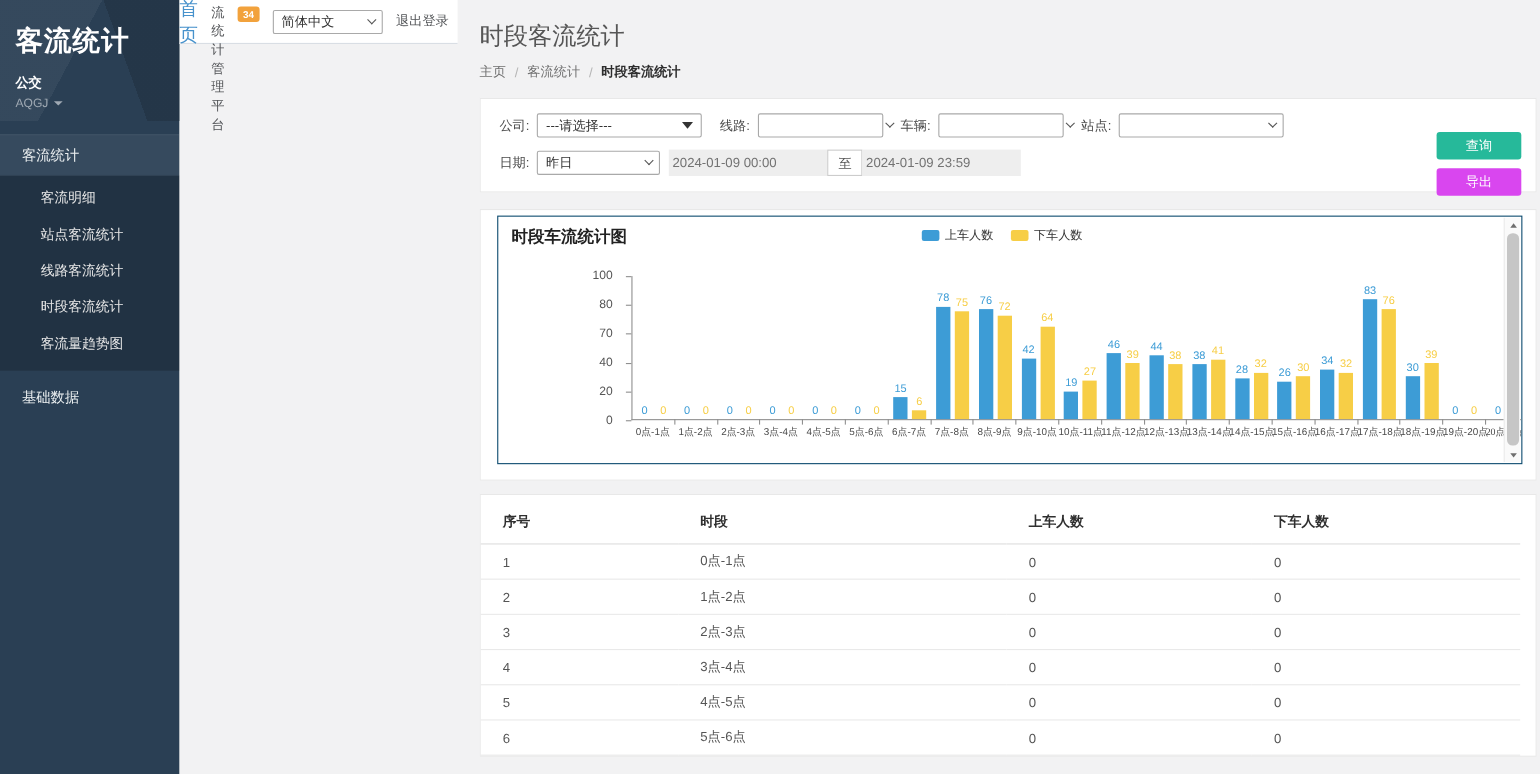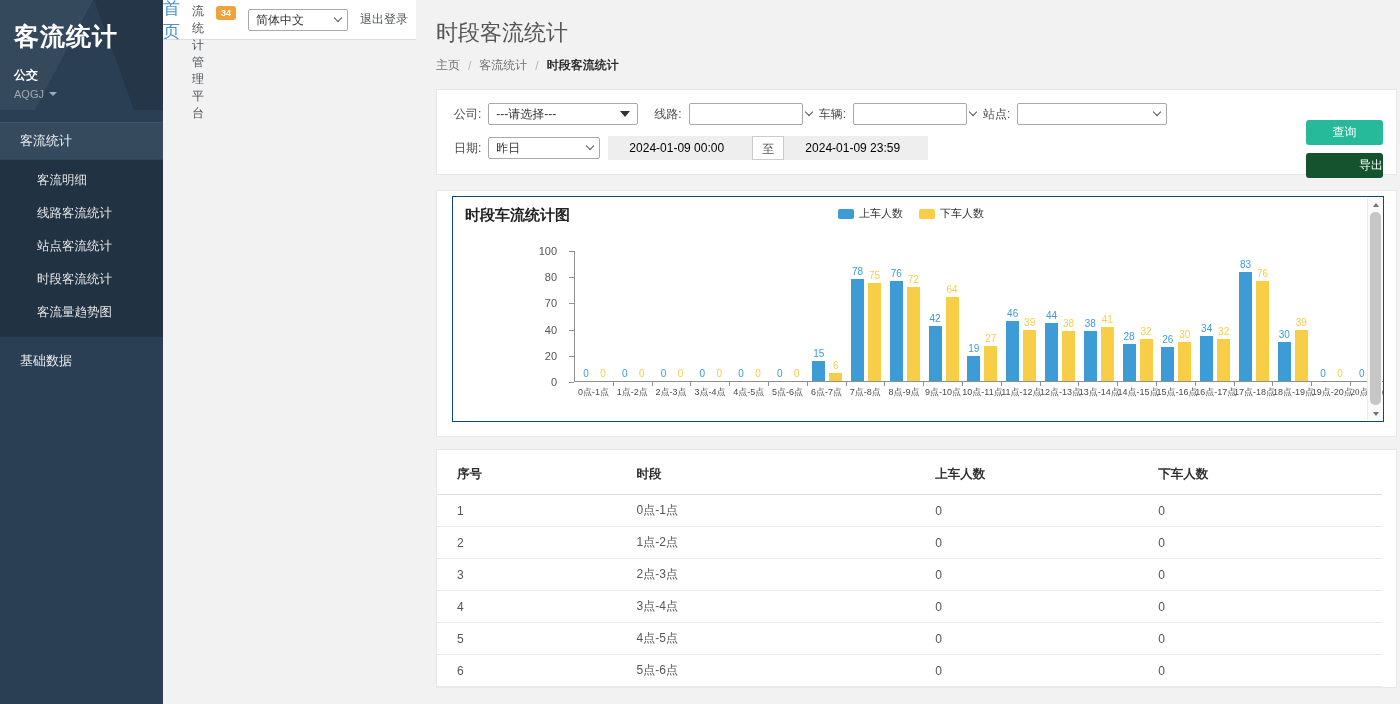--- a/index.html
+++ b/index.html
@@ -55,29 +55,29 @@
 
   
   .filter-panel { padding:13px 11px 14px 17px; position:relative; height:86px; }
   .filter-row { display:flex; align-items:center; margin-bottom:11px; }
   .f-label { font-size:12px; color:#4A4A4A; margin-right:7px; }
   .company-select { width:150px; }
   .mid-select { width:114px; margin-right:16px; }
   .station-select { width:150px; }
   .gap28 { width:16px; }
   .date-select { width:112px; }
-  .date-input { background:#EEEEEE; border:none; height:24px; width:144px; font-size:12px; color:#000000;
-     padding:0 0 0 21px; font-family:inherit; }
+  .date-input { background:#EEEEEE; border:none; height:24px; width:144px; font-size:12px; color:#737373;
+     padding:0 0 0 3px; font-family:inherit; }
   .to-addon { display:inline-block; height:24px; line-height:24px; padding:0 9px; background:#FFFFFF;
      border:1px solid #CCCCCC; font-size:12px; color:#555; }
   .btn-col { position:absolute; right:13px; top:13px; display:flex; flex-direction:column; gap:8px; }
   .btn { width:77px; height:25px; border:none; border-radius:3px; color:#FFFFFF; font-size:12px;
      cursor:pointer; font-family:inherit; }
   .btn-query { background:#26B99A;margin-top:17px; }
-  .btn-export { background:#14532d;text-align:right; }
+  .btn-export { background:#d946ef; }
 
   
   .chart-panel { padding:5px 12px 16px 15px; height:247px; }
   .chart-box { position:relative; border:1px solid #0c4a6e; height:226px; background:#FFFFFF; overflow:hidden; }
   .chart-title { position:absolute; left:12px; top:9px; font-size:15px; font-weight:bold; color:#222; }
   .legend { position:absolute; left:0; right:14px; top:9px; display:flex; justify-content:center; gap:16px; }
   .legend-item { display:flex; align-items:center; gap:5px; font-size:11px; color:#333; cursor:pointer; }
   .swatch { width:16px; height:10px; border-radius:2px; display:inline-block; }
   .plot { position:absolute; left:121px; top:54px; width:932px; height:131px;
      border-left:1px solid #8F8F8F; border-bottom:1px solid #8F8F8F; display:flex; align-items:flex-end; }
@@ -116,22 +116,22 @@
       <div class="org-name">公交</div>
       <div class="org-code">
         <span>AQGJ</span>
         <span class="caret-down"></span>
       </div>
     </div>
     <nav class="menu" id="sidebar-menu">
         <div class="menu-parent expanded">客流统计</div>
         <div class="submenu">
           <div class="submenu-item">客流明细</div>
+          <div class="submenu-item">站点客流统计</div>
           <div class="submenu-item">线路客流统计</div>
-          <div class="submenu-item">站点客流统计</div>
           <div class="submenu-item active">时段客流统计</div>
           <div class="submenu-item">客流量趋势图</div>
         </div>
         <div class="menu-parent plain">基础数据</div>
       </nav>
   </aside>
 
   <div class="main">
 
     <header class="topbar">

